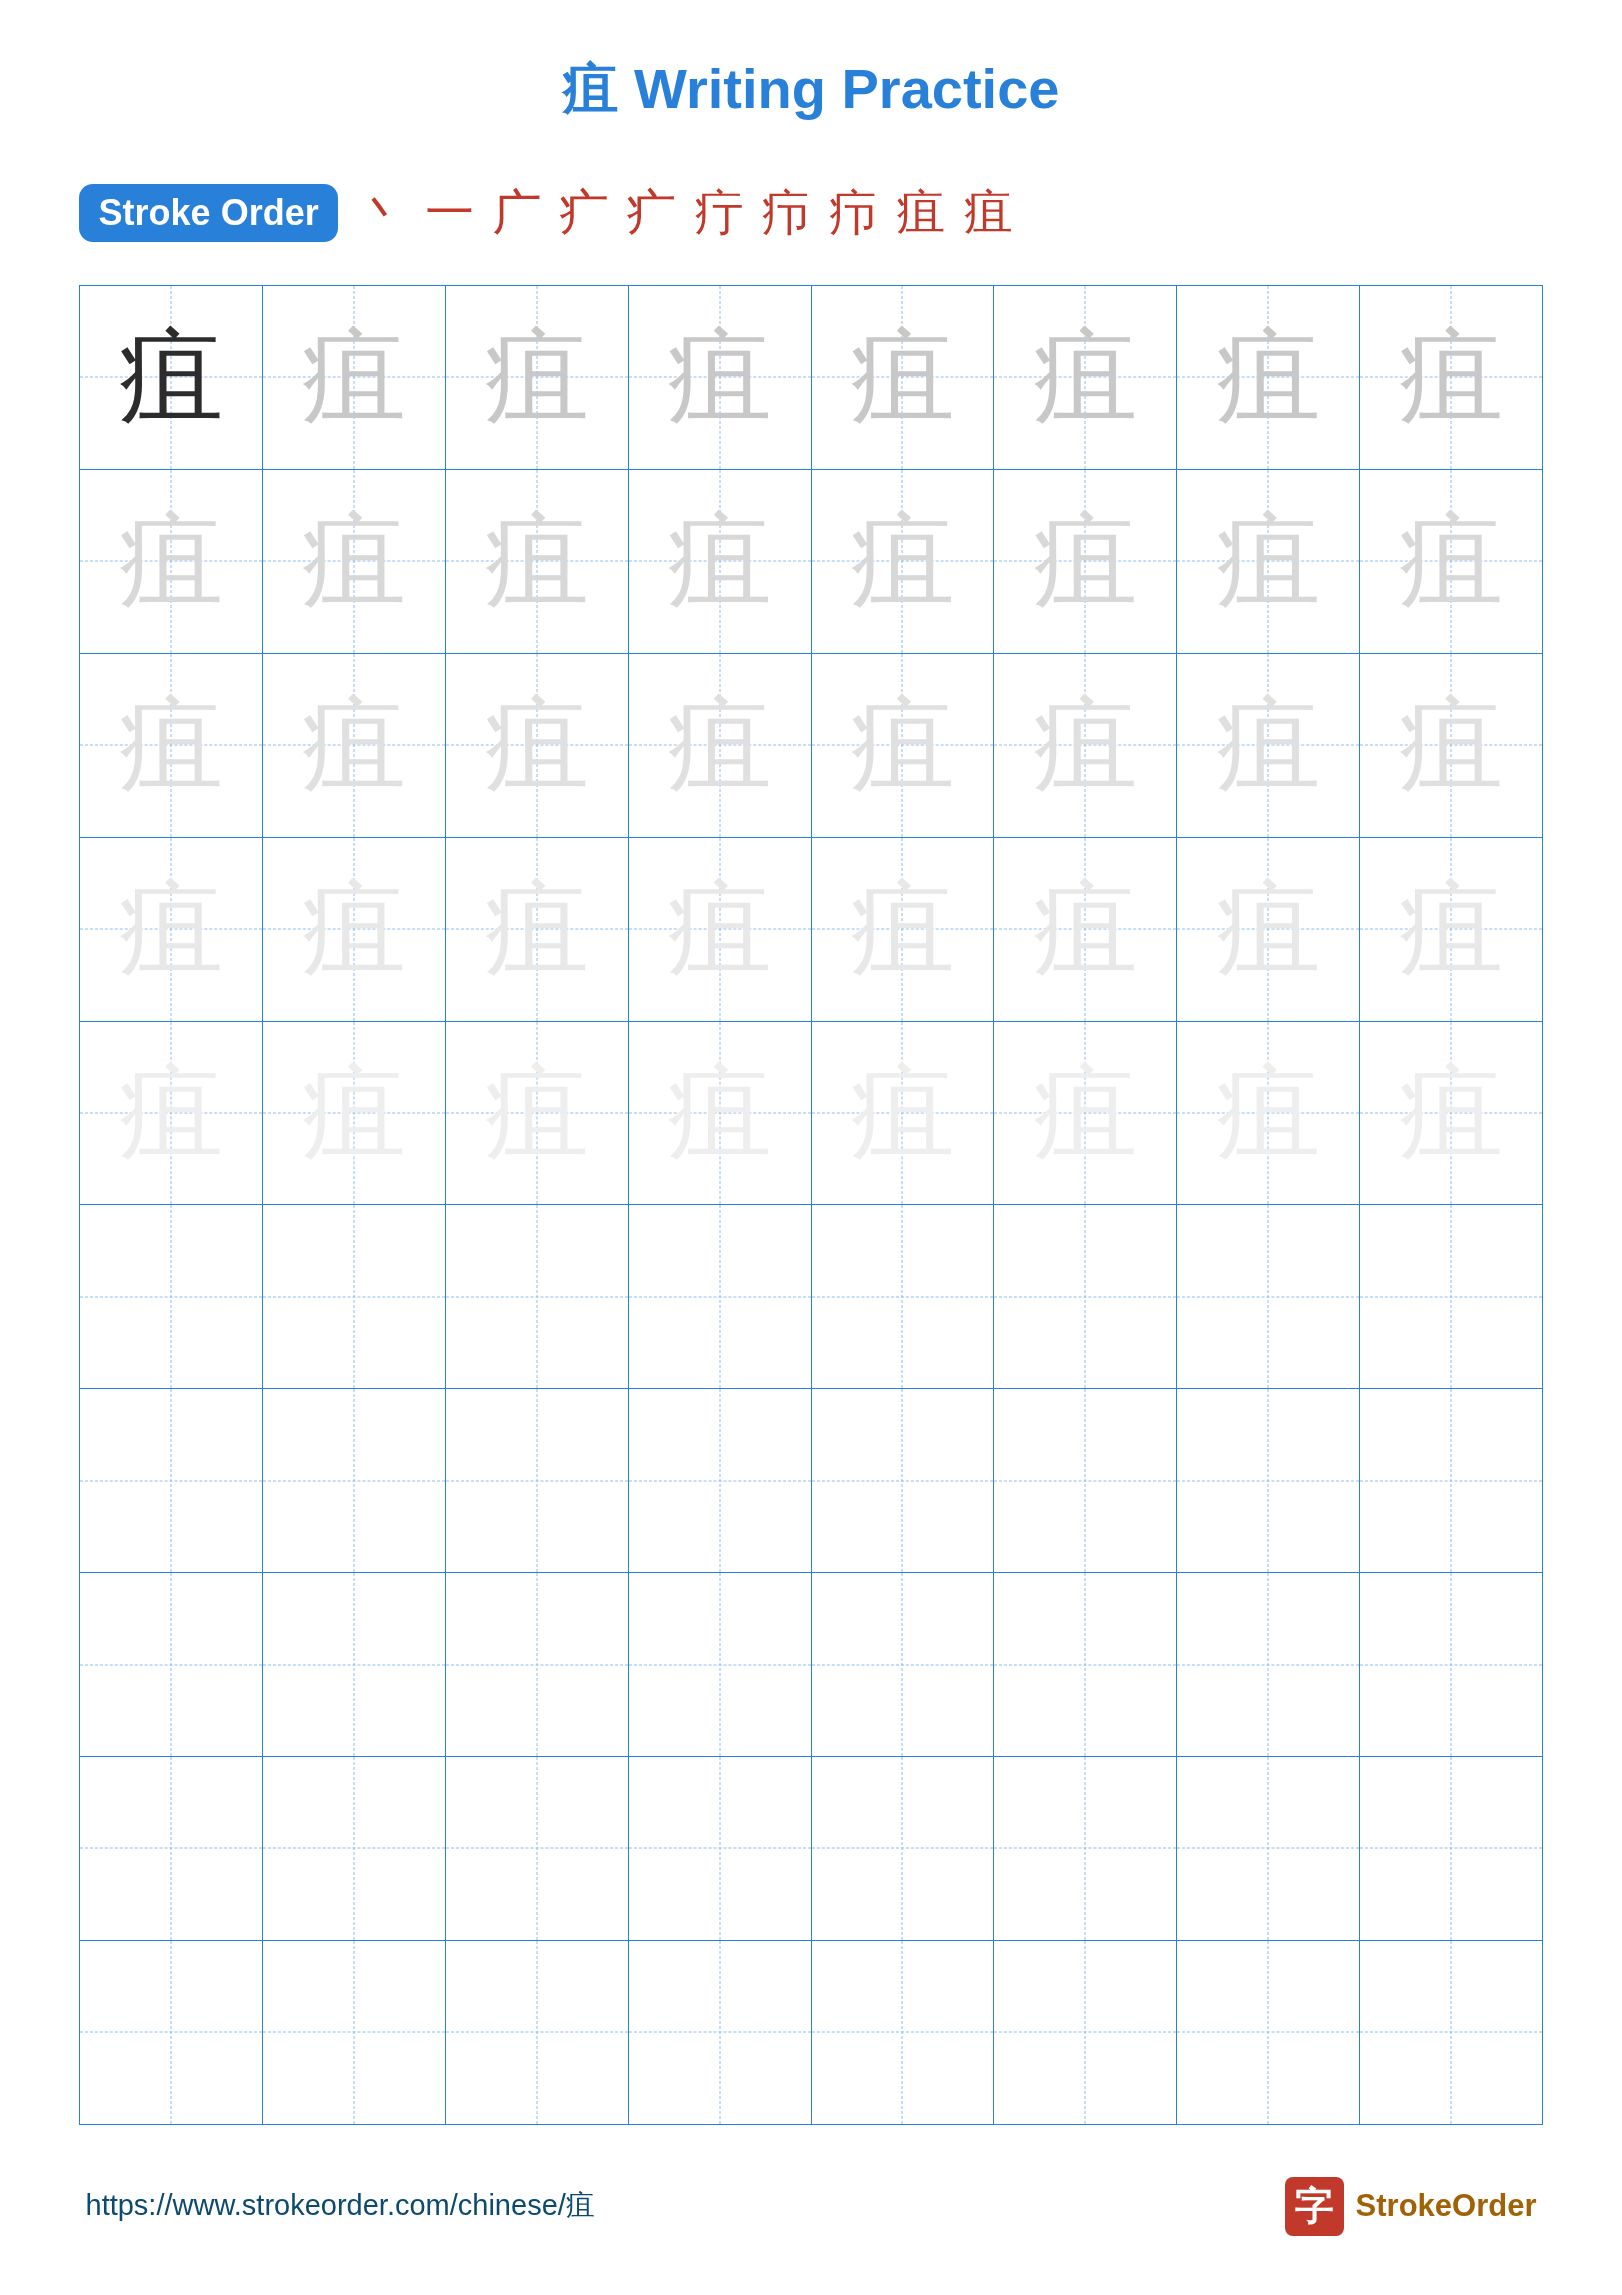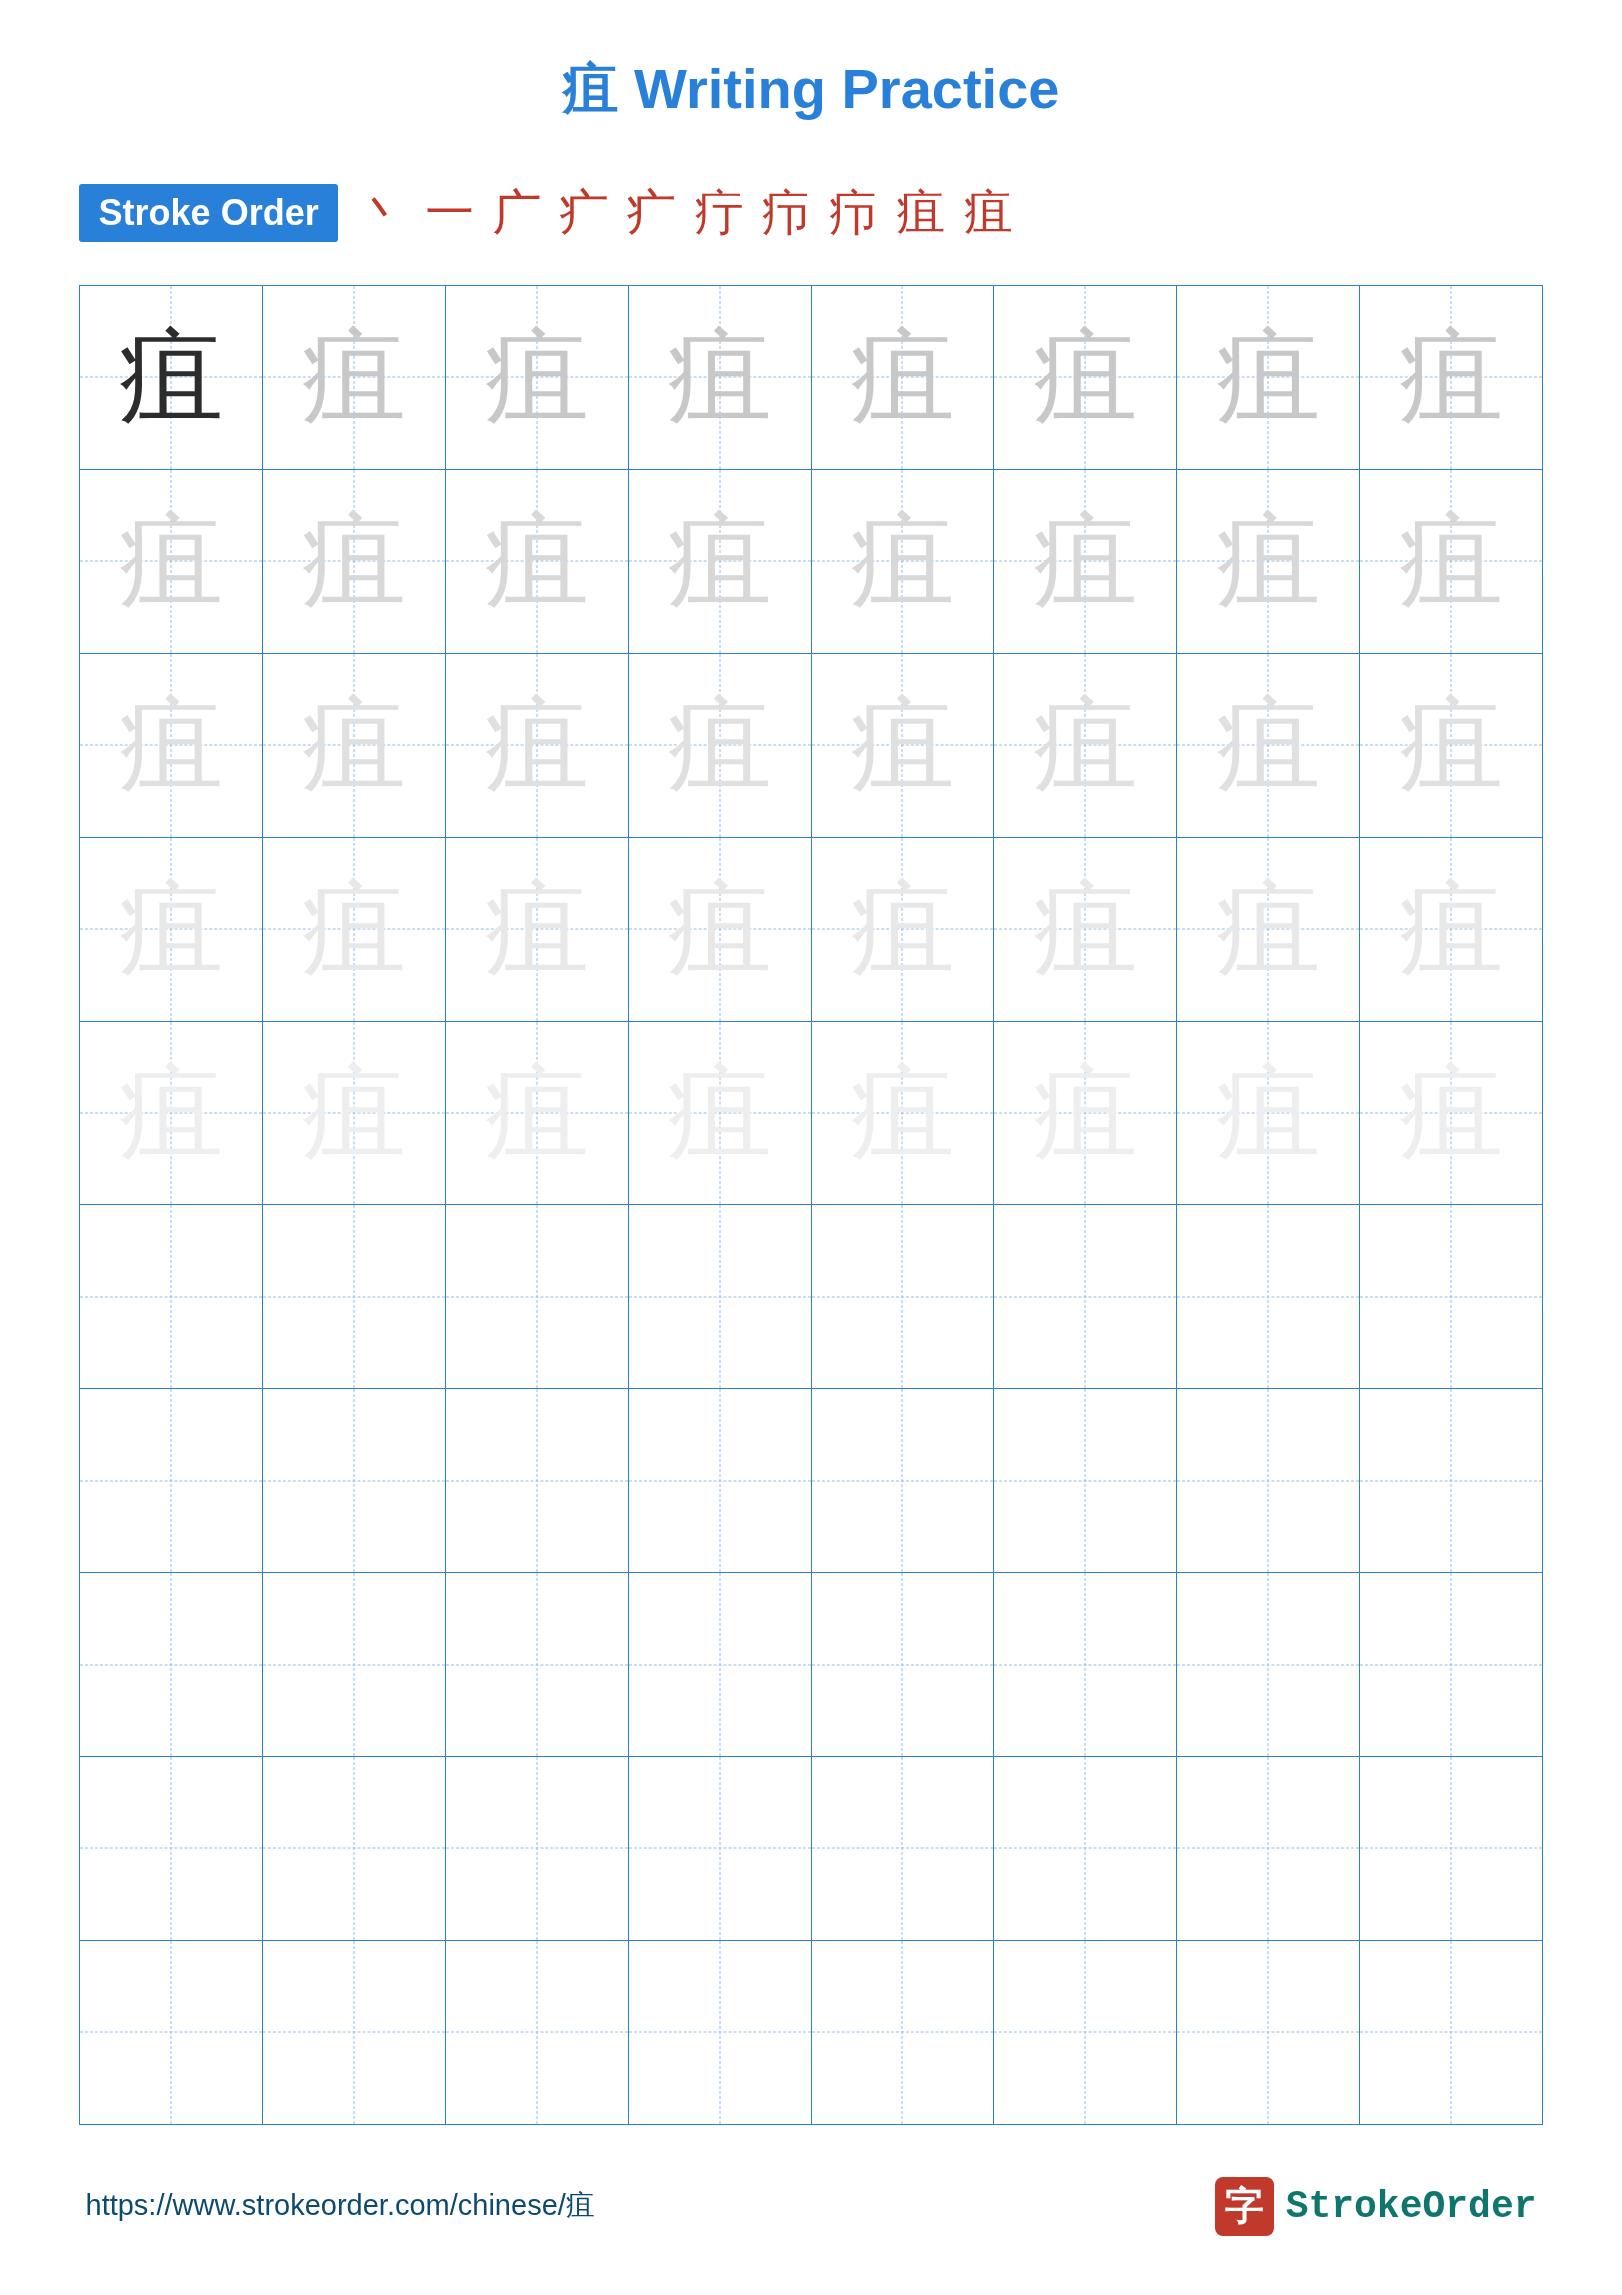--- a/index.html
+++ b/index.html
@@ -38,21 +38,21 @@
       gap: 19.6px;
     }
 
     .stroke-order-badge {
       background: #2980d9;
       color: #fff;
       font-size: 36px;
       font-family: Arial, sans-serif;
       font-weight: bold;
       padding: 7.9px 19.6px;
-      border-radius: 3px;
+      border-radius: 14px;
       white-space: nowrap;
     }
 
     .stroke-order-chars {
       font-size: 49px;
       color: #c0392b;
       font-family: serif;
       letter-spacing: 11.8px;
       display: flex;
       align-items: center;
@@ -172,24 +172,24 @@
       display: flex;
       align-items: center;
       justify-content: center;
       color: #fff;
       font-size: 39px;
       font-family: serif;
       font-weight: bold;
     }
 
     .footer-brand-text {
-      font-size: 38px;
+      font-size: 31px;
       font-weight: bold;
-      font-family: Liberation Mono, monospace;
-      color: #0f766e;
+      font-family: Liberation Sans, sans-serif;
+      color: #a16207;
     }
   </style>
 </head>
 <body>
 
 <div class="page">
 
   <div class="title">疽 Writing Practice</div>
 
   <div class="stroke-order-row">

